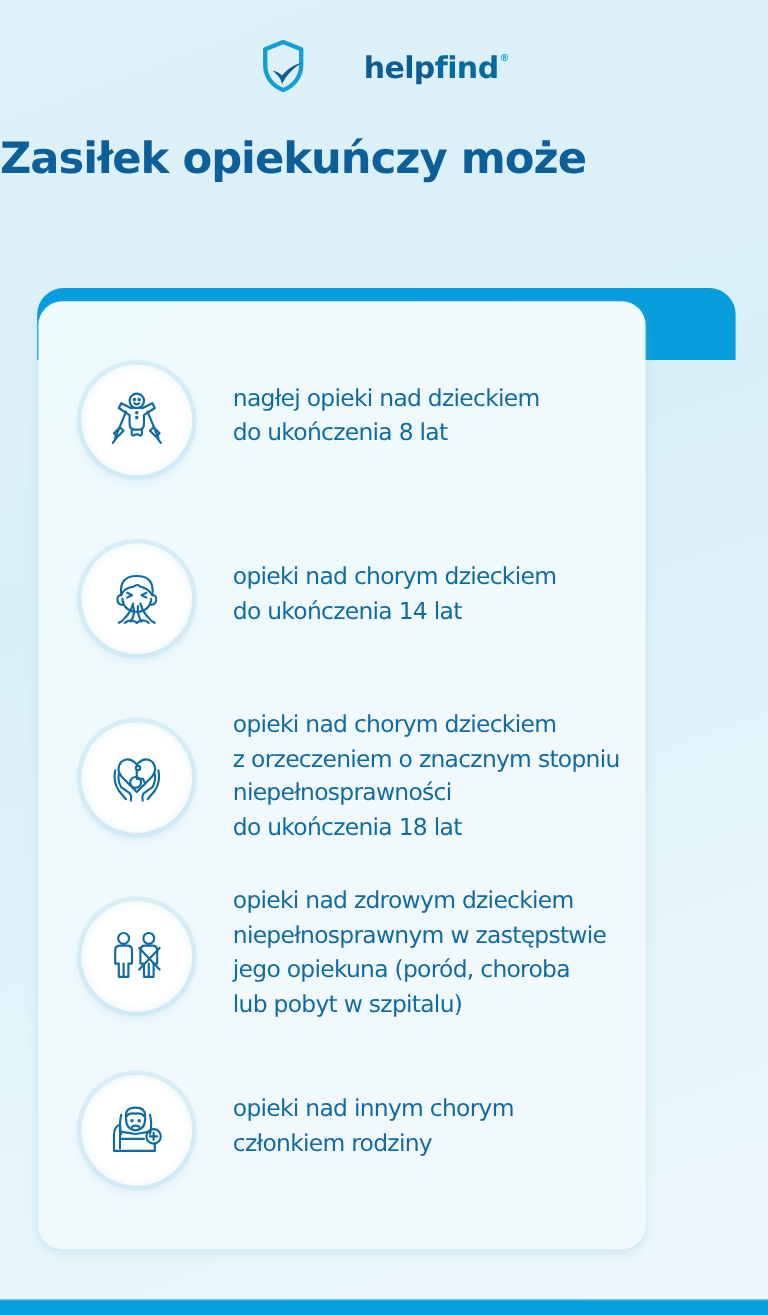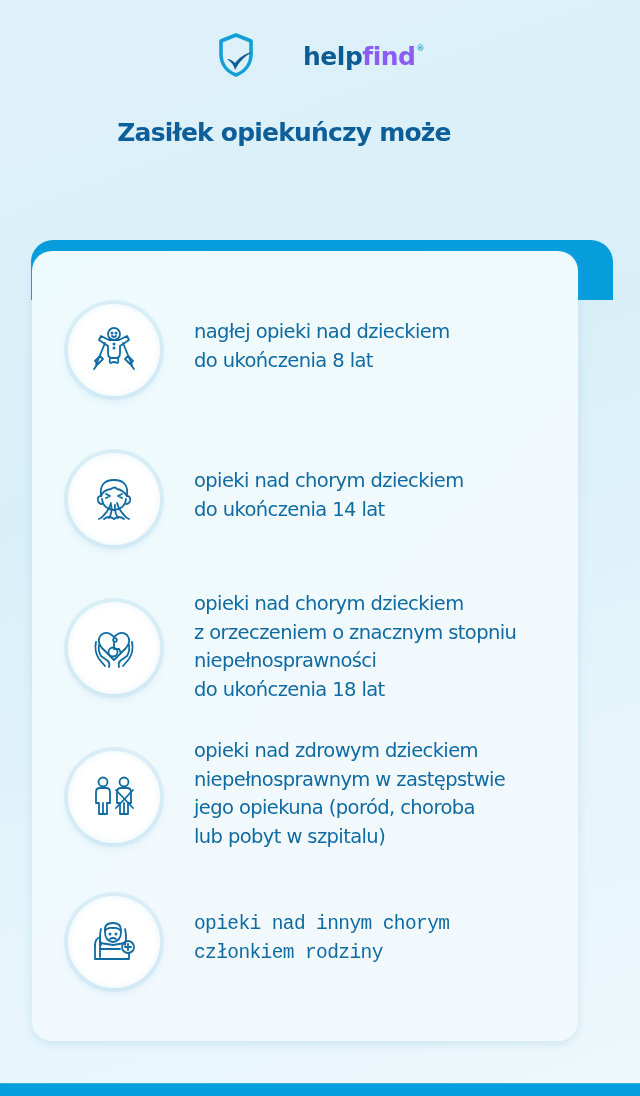--- a/index.html
+++ b/index.html
@@ -9,35 +9,35 @@
     background: linear-gradient(160deg, #dff1f9 0%, #d9eff8 40%, #e6f5fb 75%, #eef8fc 100%);
     font-family: "Liberation Sans", "DejaVu Sans", sans-serif;
   }
   .logo {
     position: absolute; top: 32px; left: 0; width: 640px;
     display: flex; justify-content: center; align-items: center; gap: 10px;
   }
   .logo-shield { width: 40px; height: 46px; display: block; }
   .logo-text { font-family: "DejaVu Sans", sans-serif; font-weight: bold; font-size: 25px; letter-spacing: -0.5px; margin-top: 2px; }
   .logo-help { color: #0d5c94; margin-left: 37px; }
-  .logo-find { color: #8b5cf6; }
+  .logo-find { color: #0369a1; }
   .logo-reg { font-size: 8px; color: #129fd8; vertical-align: top; position: relative; top: 2px; margin-left: 1px; }
 
   .title {
-    position: absolute; top: 112px; left: 0; width: 568px; text-align: center;
+    position: absolute; top: 112px; left: 0; width: 568px; text-align: left;
     color: #0d5f9a; font-family: "DejaVu Sans", sans-serif; font-weight: bold;
-    font-size: 25px; line-height: 41px; letter-spacing: -0.8px;
+    font-size: 36px; line-height: 41px; letter-spacing: -0.8px;
   }
 
   .card-accent {
     position: absolute; top: 240px; left: 31px; width: 582px; height: 60px;
     background: #079ddd; border-radius: 22px 22px 0 0;
   }
   .card {
-    position: absolute; top: 251px; left: 32px; width: 546px; height: 790px;
+    position: absolute; top: 251px; left: 32px; width: 506px; height: 790px;
     background: linear-gradient(135deg, #eefbfd 0%, #f1f9fd 60%, #f2f9fd 100%);
     border-radius: 20px;
     box-shadow: 0 3px 8px rgba(120,180,210,0.25);
   }
   .item { position: absolute; left: 0; width: 580px; }
   .icon-circle {
     position: absolute; left: 36px; width: 92px; height: 92px; border-radius: 50%;
     background: radial-gradient(circle, #ffffff 0%, #ffffff 62%, #f2f9fc 72%, #d6ecf6 100%);
     box-shadow: 0 0 0 4px rgba(200,230,243,0.55), 0 4px 10px rgba(150,200,225,0.35);
     display: flex; align-items: center; justify-content: center;
@@ -168,19 +168,19 @@
         <path d="M14 14 Q12 22 14 30"></path>
           <path d="M38 14 Q40 22 38 30"></path>
         <path d="M13 28 Q20 29 26 30 Q32 29 38 28"></path>
         <path d="M8 30 Q8 24 13 22 V42"></path>
         <path d="M8 30 V44 H42 V38"></path>
         <path d="M13 34 H33"></path>
         <circle cx="41" cy="32" r="6"></circle>
         <path d="M41 29 V35 M38 32 H44"></path>
       </svg>
     </div>
-    <div class="item-text" style="top:14px;font-family:Liberation Mono, monospace;">opieki nad innym chorym
+    <div class="item-text" style="top:14px;">opieki nad innym chorym
 członkiem rodziny</div>
   </div>
 
 </div>
 
 <div class="footer-bar"></div>
 
 </body></html>

